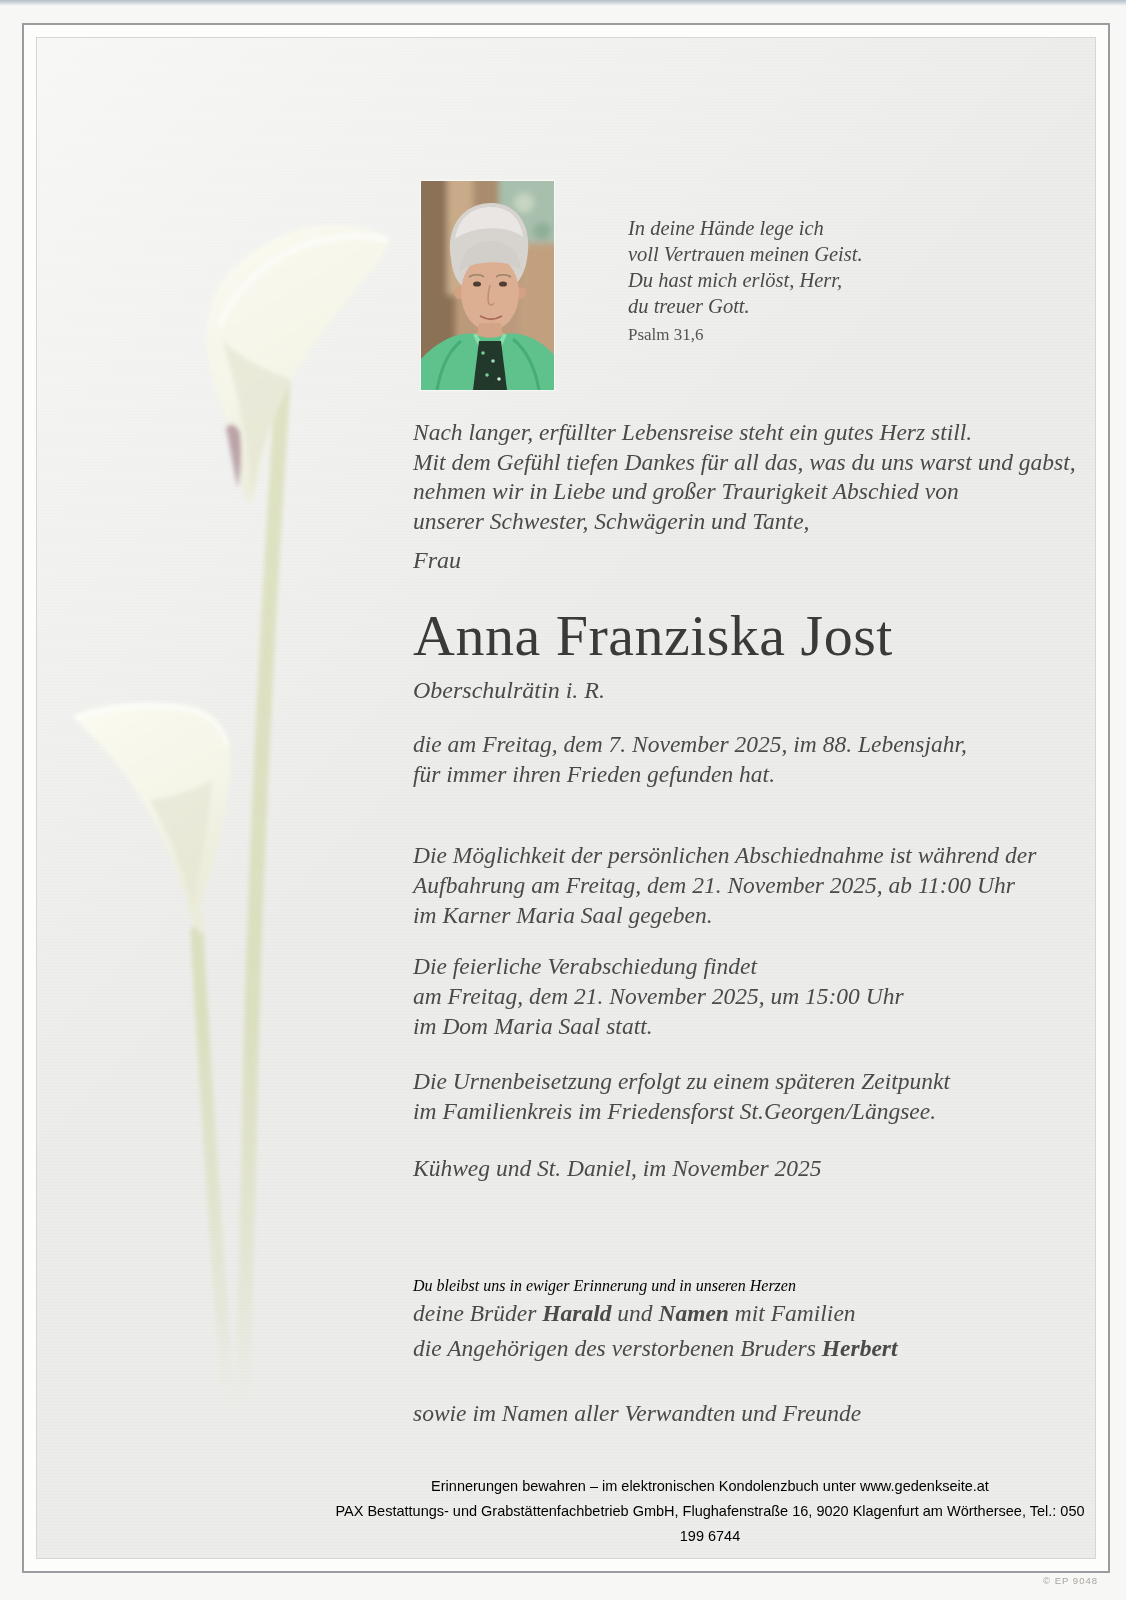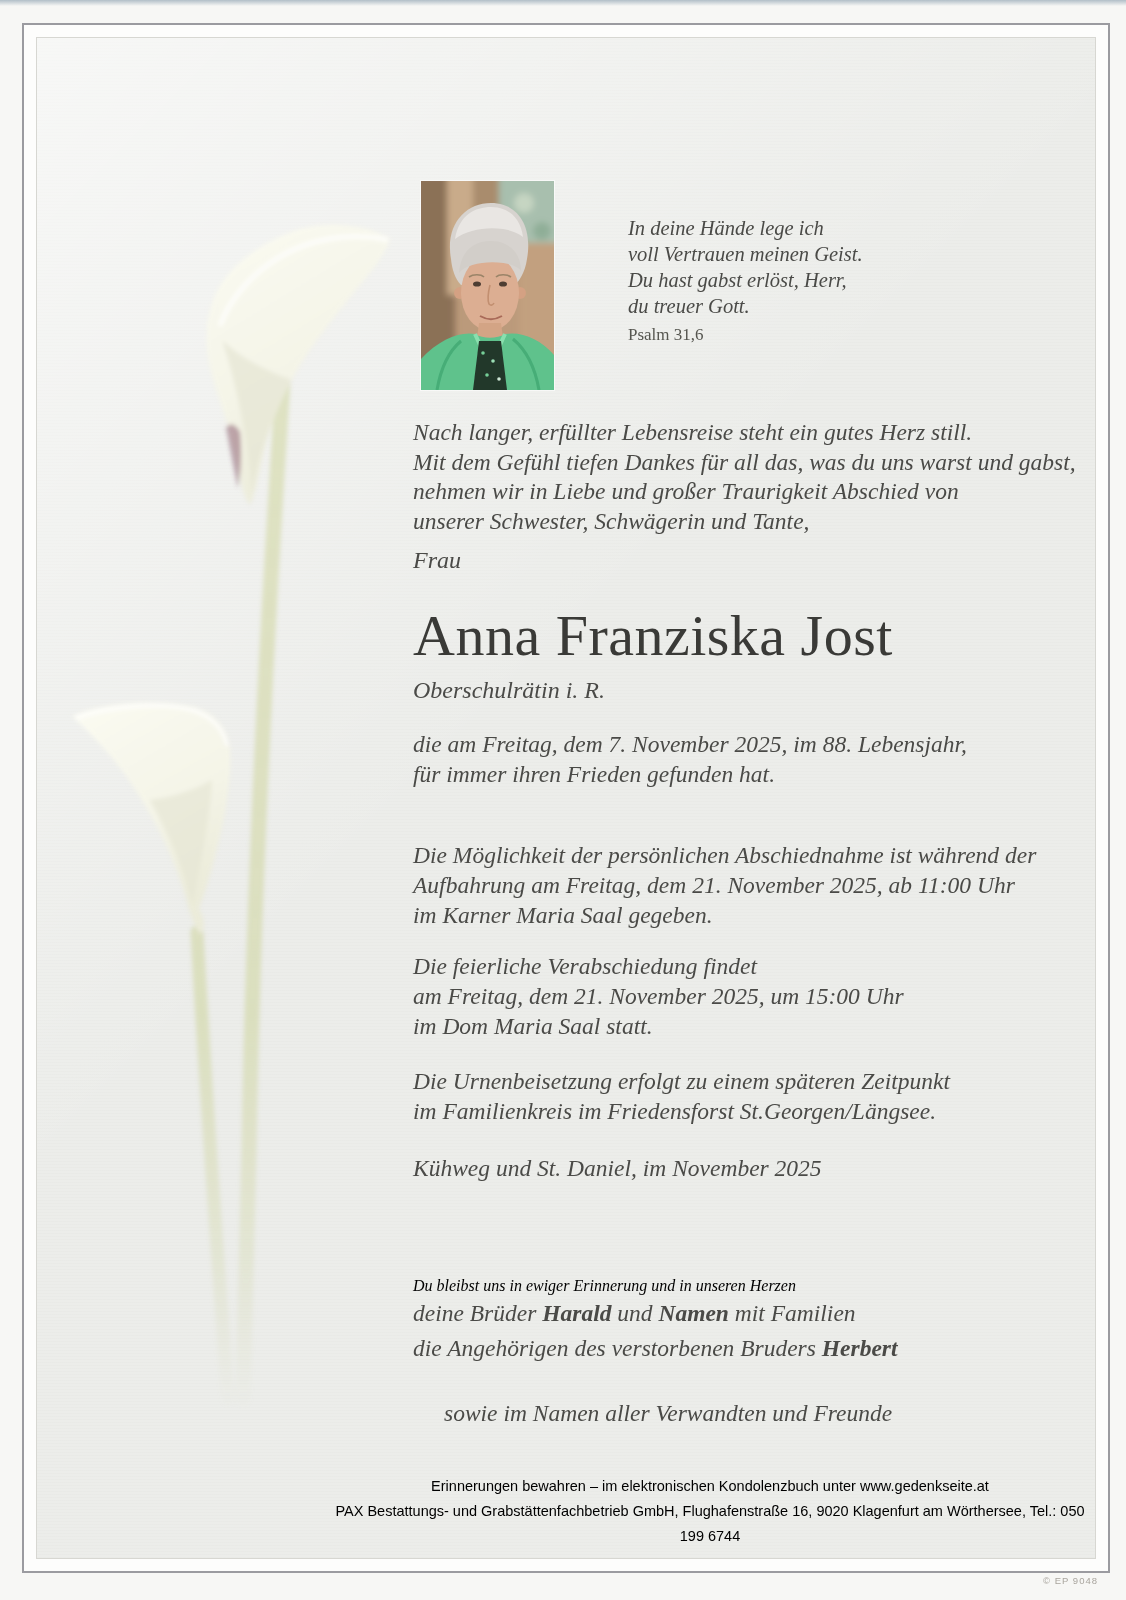--- a/index.html
+++ b/index.html
@@ -44,21 +44,21 @@
     font-style:normal; color:#3a3a37; letter-spacing:.5px;
   }
   .deceased-title { left:413px; top:677px; font-size:24px; }
   .death { top:729px; }
   .viewing { top:840px; }
   .farewell { top:951px; }
   .burial { top:1066px; }
   .place-date { left:413px; top:1155px; font-size:23.5px; }
   .remembrance { left:413px; top:1277px; font-size:16px; color:#000000; }
   .mourners { top:1296px; line-height:35px; }
-  .closing { left:413px; top:1400px; font-size:23.5px;margin-left:31px; }
+  .closing { left:413px; top:1400px; font-size:23.5px; }
   .name-bold { font-weight:bold; }
   .footer {
     left:330px; top:1474px; width:760px; text-align:center;
     font-family:"Liberation Sans", sans-serif; font-style:normal;
     font-size:14.5px; line-height:25px; color:#000000;
   }
   .print-code {
     position:absolute; right:28px; top:1575px; z-index:4;
     font-family:"Liberation Sans", sans-serif; font-size:9.5px;
     color:#a9a59e; letter-spacing:1px;
@@ -165,21 +165,21 @@
     <circle cx="78" cy="198" r="1.8" fill="#cfe8d6"></circle>
   </g>
 </svg>
 
 <div class="textlayer">
 
   <div class="block psalm ital">
     <div>
         <div class="line">In deine Hände lege ich</div>
         <div class="line">voll Vertrauen meinen Geist.</div>
-        <div class="line">Du hast gabst erlöst, Herr,</div>
+        <div class="line">Du hast mich erlöst, Herr,</div>
         <div class="line">du treuer Gott.</div>
       </div>
     <div class="psalm-source">Psalm 31,6</div>
   </div>
 
   <div class="block para ital intro">
       <div class="line">Nach langer, erfüllter Lebensreise steht ein gutes Herz still.</div>
       <div class="line">Mit dem Gefühl tiefen Dankes für all das, was du uns warst und gabst,</div>
       <div class="line">nehmen wir in Liebe und großer Traurigkeit Abschied von</div>
       <div class="line">unserer Schwester, Schwägerin und Tante,</div>

